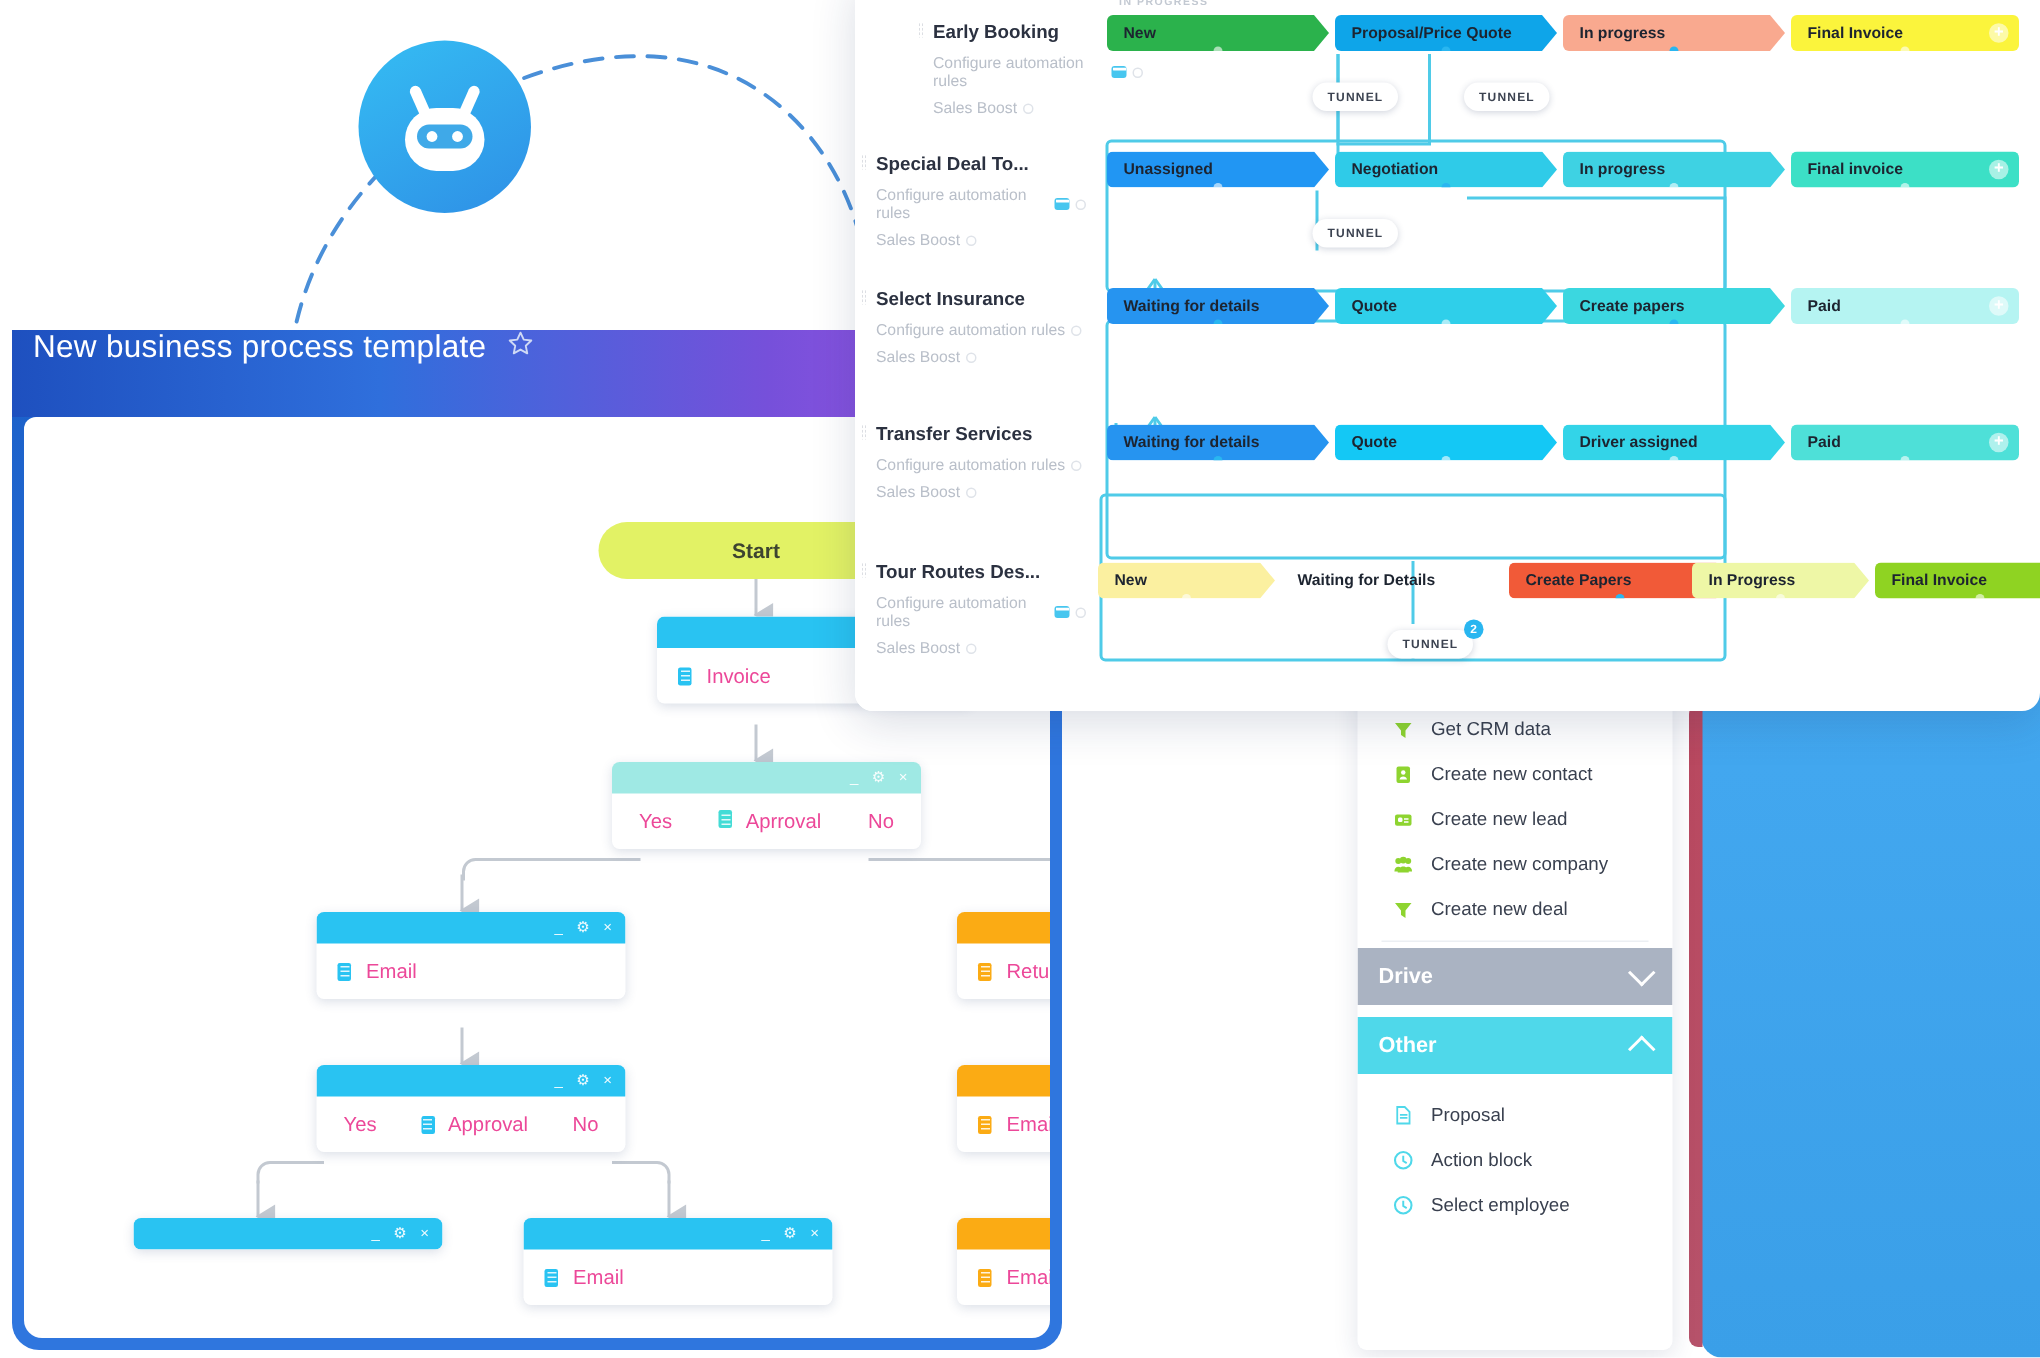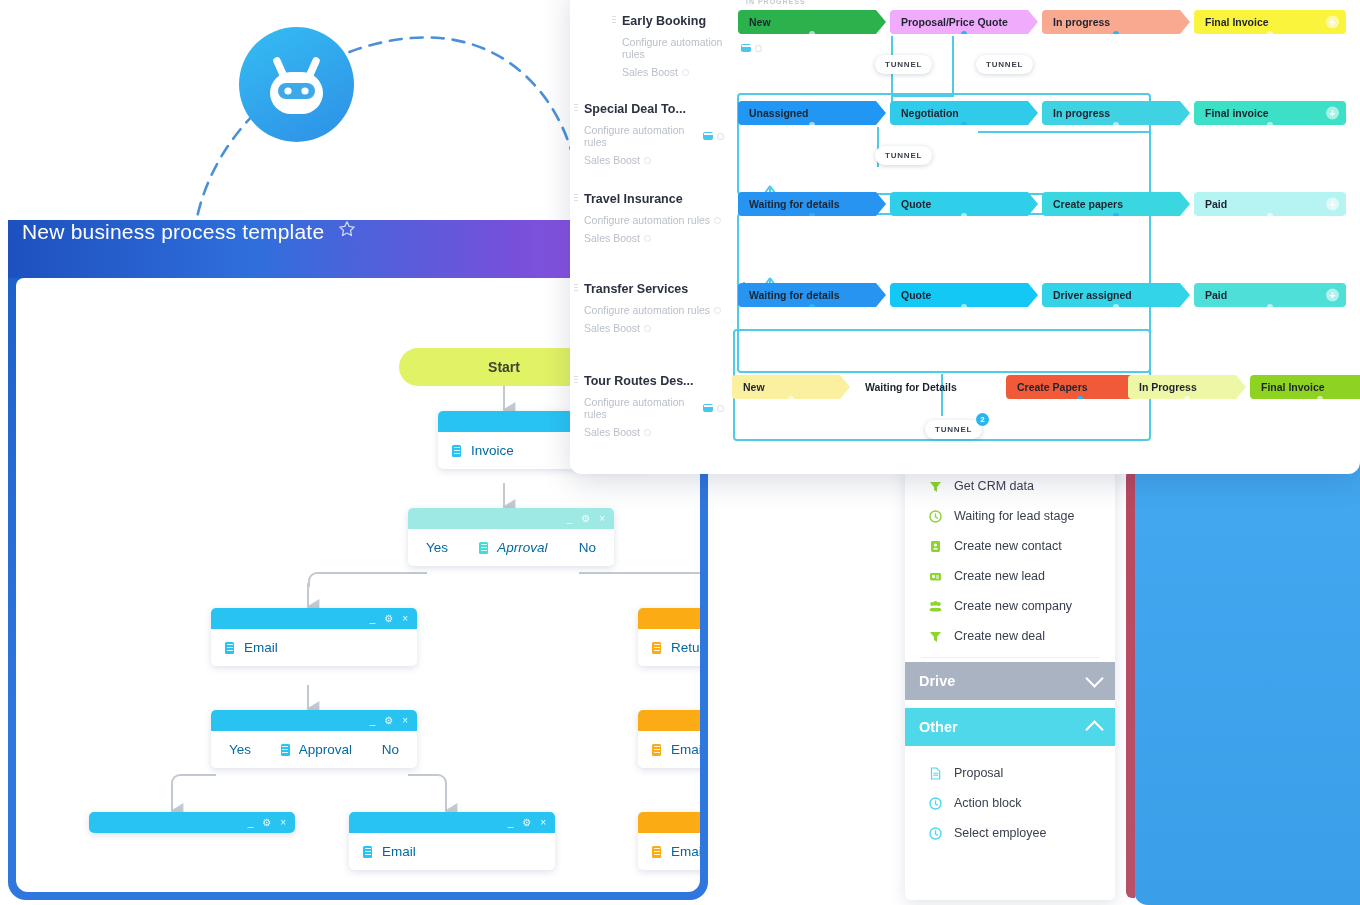--- a/index.html
+++ b/index.html
@@ -29,21 +29,21 @@
   .flow-body { position:absolute; left:8px; top:58px; width:684px; height:614px;
      background:#fff; border-radius:8px 8px 12px 12px; overflow:hidden; }
 
   
   .node { position:absolute; background:#fff; border-radius:5px;
      box-shadow:0 2px 7px rgba(45,70,120,.17); overflow:hidden; }
   .node-bar { height:21px; display:flex; align-items:center; justify-content:flex-end;
      gap:9px; padding-right:9px; }
   .node-bar span { color:#fff; font-size:10px; line-height:10px; opacity:.92; }
   .node-body { display:flex; align-items:center; height:37px; padding:0 14px; gap:10px;
-     font-size:13.5px; color:#0369a1; }
+     font-size:13.5px; color:#ec4899; }
   .node-body.choice { justify-content:space-between; padding:0 18px; }
   .doc-ic { width:9px; height:12px; border-radius:1.5px; display:inline-block; position:relative; flex:none;}
   .doc-ic:after{ content:''; position:absolute; left:1.5px; top:2.5px; width:6px; height:1px;
      background:rgba(255,255,255,.85); box-shadow:0 3px 0 rgba(255,255,255,.85),0 6px 0 rgba(255,255,255,.85);}
 
   .start-node { position:absolute; background:#e2f265; border-radius:19px; height:38px;
      display:flex; align-items:center; justify-content:center; color:#3d4430;
      font-size:14px; font-weight:bold; }
   .check-ic { width:13px; height:13px; border-radius:50%; background:#2ec3ea; flex:none;
      position:relative; }
@@ -174,21 +174,21 @@
       </div>
 
       <div class="node" style="left:392px; top:230px; width:206px;">
         <div class="node-bar" style="background:#9fe9e4;">
           <span>_</span>
           <span>⚙</span>
           <span>×</span>
         </div>
         <div class="node-body choice">
           <span>Yes</span>
-          <span style="display:flex;align-items:center;gap:9px;font-style:italic;">
+          <span style="display:flex;align-items:flex-start;gap:9px;">
             <i class="doc-ic" style="background:#44dcd6;"></i>
             <span>Aprroval</span>
           </span>
           <span>No</span>
         </div>
       </div>
 
       <div class="node" style="left:195px; top:330px; width:206px;">
         <div class="node-bar" style="background:#29c3f2;">
           <span>_</span>
@@ -280,27 +280,20 @@
     <div style="height:16px;"></div>
     <div id="crm-list">
         <div class="act-item">
           <span class="ico"><svg viewBox="0 0 13 13" width="13" height="13">
               <path d="M1 2h11l-4 5v5l-3-2V7z" fill="#8ed430"></path>
             </svg></span>
           <span>Get CRM data</span>
         </div>
         <div class="act-item">
           <span class="ico"><svg viewBox="0 0 13 13" width="13" height="13">
-              <circle cx="6.5" cy="6.5" r="5.5" fill="none" stroke="#8ed430" stroke-width="1.4"></circle>
-              <path d="M6.5 3.5V7l2.3 1.4" stroke="#8ed430" stroke-width="1.3" fill="none"></path>
-            </svg></span>
-          <span>Waiting for lead stage</span>
-        </div>
-        <div class="act-item">
-          <span class="ico"><svg viewBox="0 0 13 13" width="13" height="13">
               <rect x="2" y="1" width="9" height="11" rx="1.4" fill="#8ed430"></rect>
               <circle cx="6.5" cy="5" r="1.5" fill="#fff"></circle>
               <path d="M4 9.6a2.6 2.6 0 015 0z" fill="#fff"></path>
             </svg></span>
           <span>Create new contact</span>
         </div>
         <div class="act-item">
           <span class="ico"><svg viewBox="0 0 13 13" width="13" height="13">
               <rect x="1" y="3" width="11" height="7.5" rx="1.4" fill="#8ed430"></rect>
               <rect x="3" y="5" width="3" height="3" rx="1" fill="#fff"></rect>
@@ -384,21 +377,21 @@
             <i class="mail-ic"></i>
             <i class="tiny-i"></i>
           </div>
           <div class="pl-sub">
             <span>Sales Boost</span>
             <i class="tiny-i"></i>
           </div>
         </div>
         <div class="pl-item" style="top: 210px;">
           <span class="grip"></span>
-          <div class="pl-title">Travel Insurance</div>
+          <div class="pl-title">Select Insurance</div>
           <div class="pl-sub">
             <span>Configure automation rules</span>
             <i class="tiny-i"></i>
           </div>
           <div class="pl-sub">
             <span>Sales Boost</span>
             <i class="tiny-i"></i>
           </div>
         </div>
         <div class="pl-item" style="top: 300px;">
@@ -463,21 +456,21 @@
         </g>
       </svg>
 
       <div class="inprog-label" style="left:16px; top:16px;">IN PROGRESS</div>
 
       <div id="stage-rows">
           <div class="stage" style="left: 8px; top: 28px; width: 148px; background: rgb(43, 178, 76); clip-path: polygon(0px 0px, calc(100% - 10px) 0px, 100% 50%, calc(100% - 10px) 100%, 0px 100%); border-radius: 4px;">
             <span>New</span>
             <i class="dot" style="background: rgb(255, 255, 255); opacity: 0.6;"></i>
           </div>
-          <div class="stage" style="left: 160px; top: 28px; width: 148px; background: #f0abfc; clip-path: polygon(0px 0px, calc(100% - 10px) 0px, 100% 50%, calc(100% - 10px) 100%, 0px 100%); border-radius: 4px;">
+          <div class="stage" style="left: 160px; top: 28px; width: 148px; background: #0ea5e9; clip-path: polygon(0px 0px, calc(100% - 10px) 0px, 100% 50%, calc(100% - 10px) 100%, 0px 100%); border-radius: 4px;">
             <span>Proposal/Price Quote</span>
             <i class="dot" style="background: rgb(41, 182, 240); opacity: 1;"></i>
           </div>
           <div class="stage" style="left: 312px; top: 28px; width: 148px; background: rgb(249, 169, 143); clip-path: polygon(0px 0px, calc(100% - 10px) 0px, 100% 50%, calc(100% - 10px) 100%, 0px 100%); border-radius: 4px;">
             <span>In progress</span>
             <i class="dot" style="background: rgb(41, 182, 240); opacity: 1;"></i>
           </div>
           <div class="stage" style="left: 464px; top: 28px; width: 152px; background: rgb(251, 244, 60); clip-path: polygon(0px 0px, 100% 0px, 100% 100%, 0px 100%); border-radius: 4px;">
             <span>Final Invoice</span>
             <i class="dot" style="background: rgb(255, 255, 255); opacity: 0.6;"></i>

